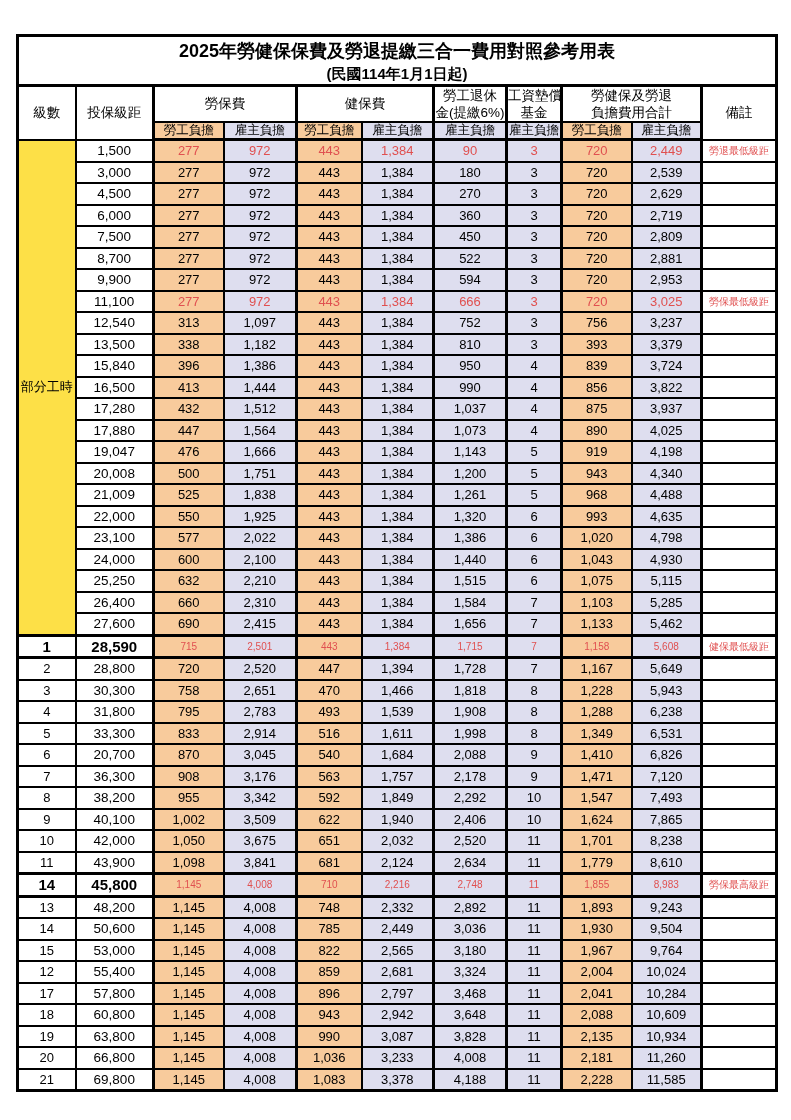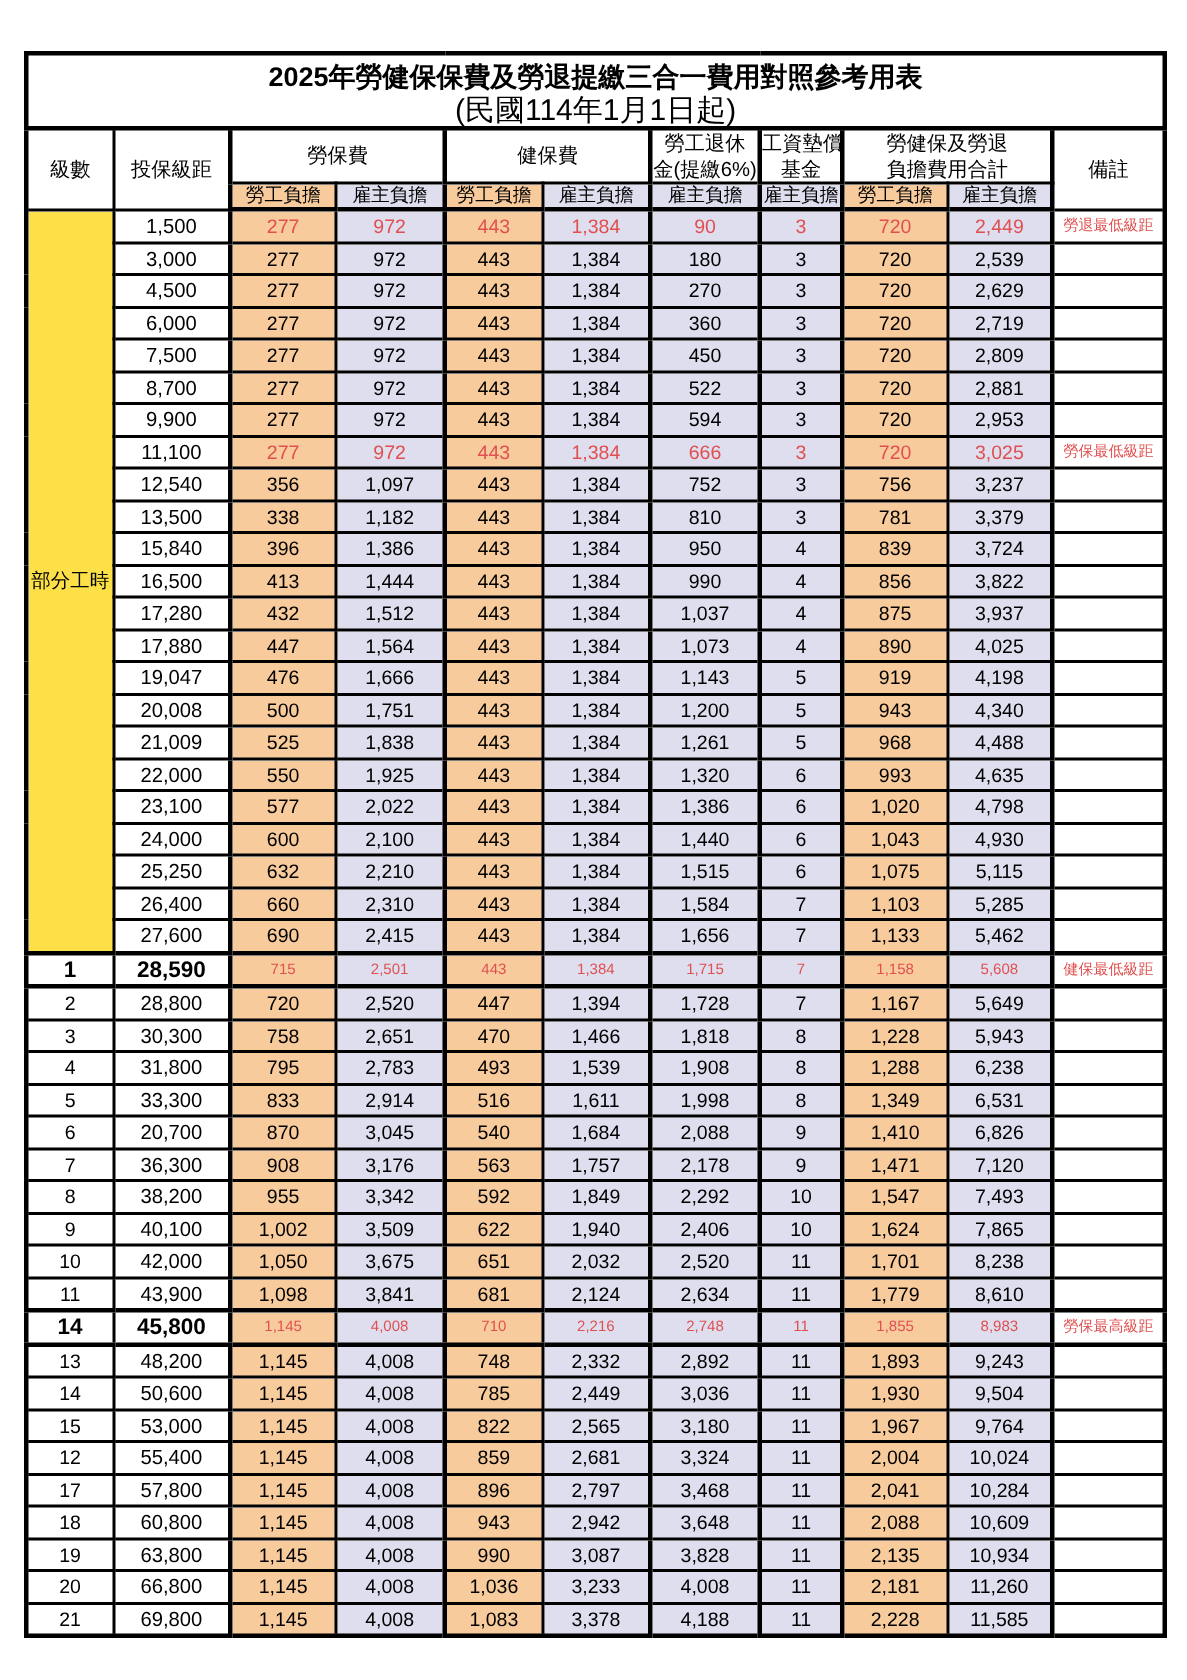--- a/index.html
+++ b/index.html
@@ -20,21 +20,21 @@
     padding: 0; margin: 0;
     text-align: center; vertical-align: middle;
     overflow: hidden; white-space: nowrap;
     font-weight: normal;
   }
   
   .gl { border-left-width: 3px; }
   
   .title-cell { height: 50px; border-bottom-width: 3px; background: #fff; }
   .title { font-size: 18px; font-weight: bold; line-height: 26px; }
-  .subtitle { font-size: 20px; font-weight: normal; line-height: 20px; }
+  .subtitle { font-size: 15px; font-weight: bold; line-height: 20px; }
   
   tr.h1 th { height: 36px; font-size: 13.5px; background: #fff; }
   tr.h1 th div { line-height: 17px; }
   tr.h2 th { height: 15px; font-size: 12.5px; line-height: 15px; border-bottom-width: 3px; }
   .emp { background: #f8cb9c; }
   .er  { background: #dedeef; }
   
   tbody td { height: 19.5px; line-height: 19.5px; font-size: 13px; }
   .c-bracket { font-size: 13.5px; text-align: center; }
   .c-remark { font-size: 10px; color: #e05050; }
@@ -192,39 +192,39 @@
           <td class="c-num emp gl">443</td>
           <td class="c-num er">1,384</td>
           <td class="c-num er gl">666</td>
           <td class="c-num er gl">3</td>
           <td class="c-num emp gl">720</td>
           <td class="c-num er">3,025</td>
           <td class="c-remark gl">勞保最低級距</td>
         </tr>
         <tr>
           <td class="c-bracket">12,540</td>
-          <td class="c-num emp gl">356</td>
+          <td class="c-num emp gl">313</td>
           <td class="c-num er">1,097</td>
           <td class="c-num emp gl">443</td>
           <td class="c-num er">1,384</td>
           <td class="c-num er gl">752</td>
           <td class="c-num er gl">3</td>
           <td class="c-num emp gl">756</td>
           <td class="c-num er">3,237</td>
           <td class="c-remark gl"></td>
         </tr>
         <tr>
           <td class="c-bracket">13,500</td>
           <td class="c-num emp gl">338</td>
           <td class="c-num er">1,182</td>
           <td class="c-num emp gl">443</td>
           <td class="c-num er">1,384</td>
           <td class="c-num er gl">810</td>
           <td class="c-num er gl">3</td>
-          <td class="c-num emp gl">781</td>
+          <td class="c-num emp gl">393</td>
           <td class="c-num er">3,379</td>
           <td class="c-remark gl"></td>
         </tr>
         <tr>
           <td class="c-bracket">15,840</td>
           <td class="c-num emp gl">396</td>
           <td class="c-num er">1,386</td>
           <td class="c-num emp gl">443</td>
           <td class="c-num er">1,384</td>
           <td class="c-num er gl">950</td>

